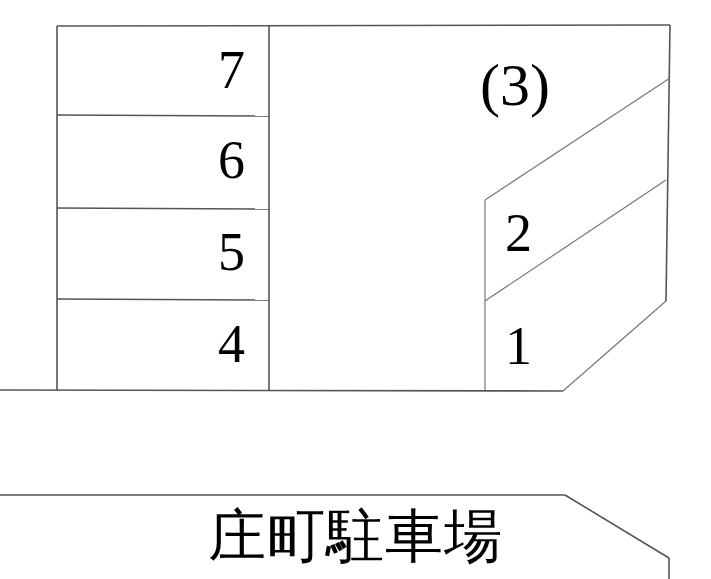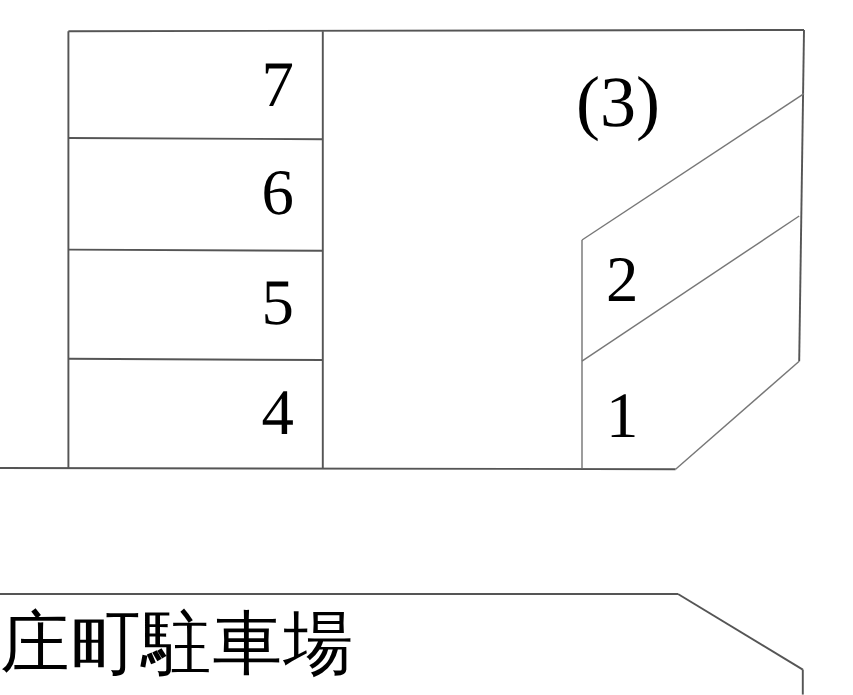--- a/index.html
+++ b/index.html
@@ -60,20 +60,21 @@
     font-size: 60px;
     line-height: 1;
     white-space: nowrap;
     user-select: none;
   }
   #lot-title {
     position: absolute;
     left: 0;
     top: 498px;
     width: 711px;
+    text-align: center;
     font-family: "DejaVu Sans", "Liberation Sans", sans-serif;
     font-size: 58px;
     font-weight: 500;
     color: #000000;
     letter-spacing: 1px;
     white-space: nowrap;
     user-select: none;
   }
 </style>
 </head>

